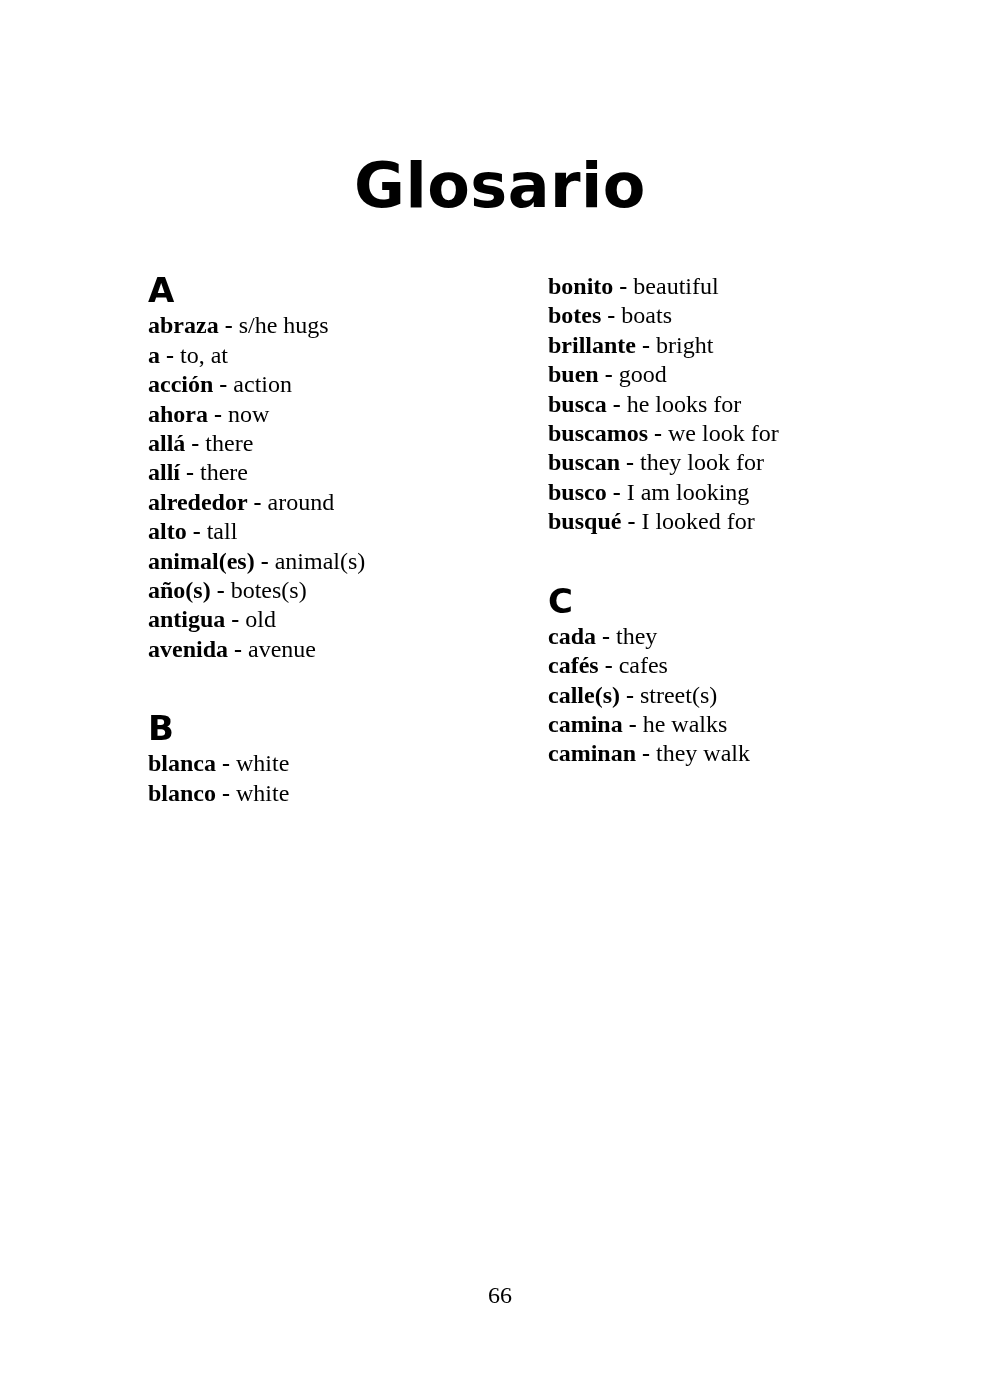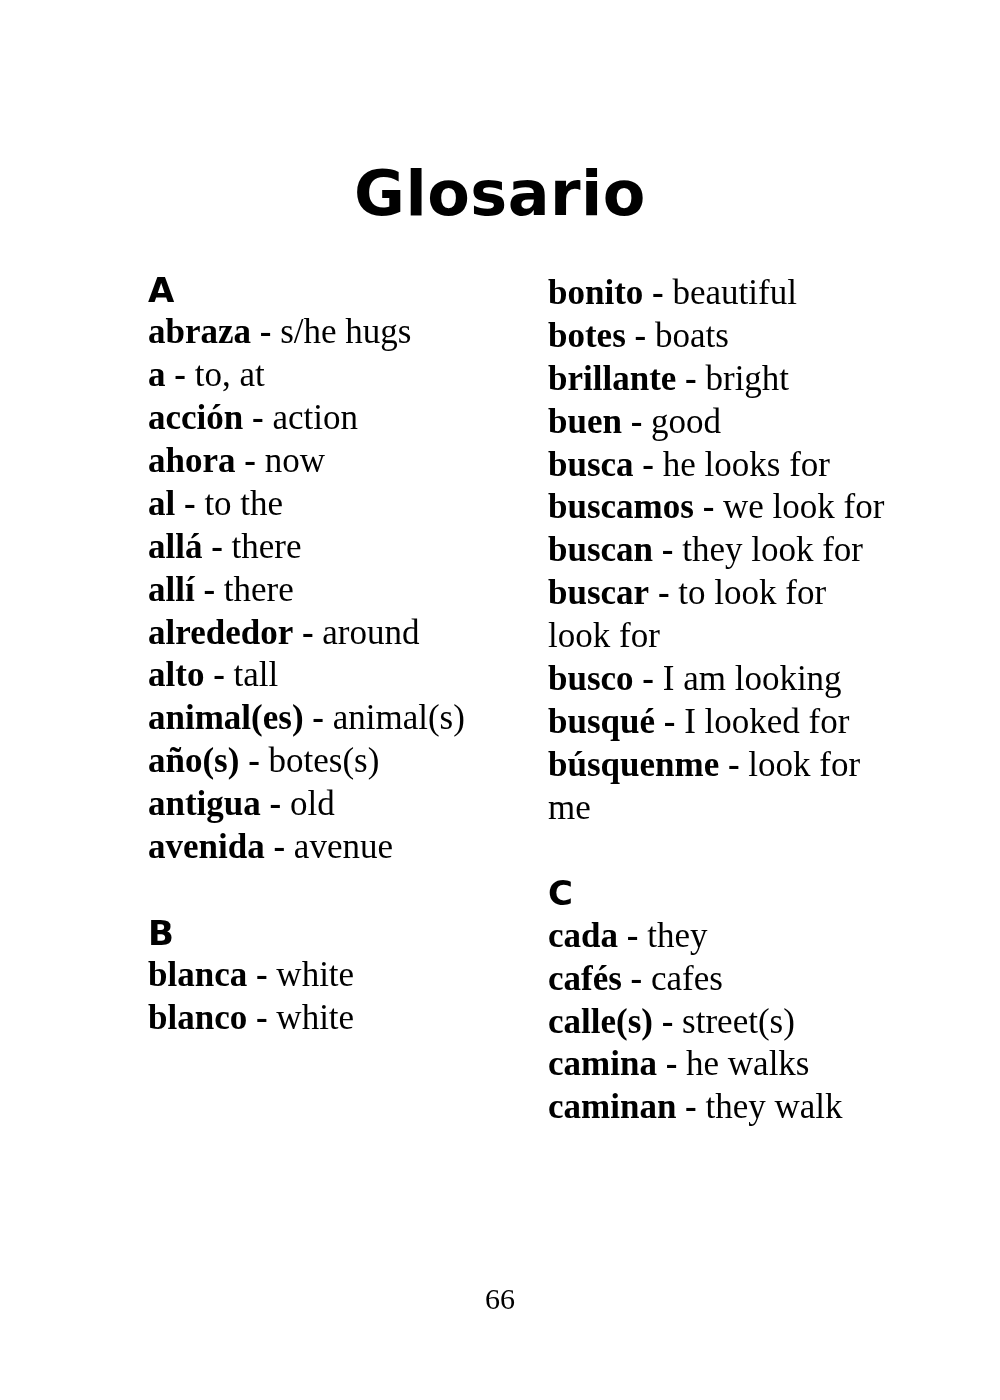--- a/index.html
+++ b/index.html
@@ -24,21 +24,21 @@
   }
   .page-title {
     position: absolute;
     top: 140();
   }
   h1.page-title {
     position: absolute;
     left: 0;
     right: 0;
     top: 145px;
-    margin: 12px;
+    margin: 4px;
     text-align: center;
     font-family: "DejaVu Sans", sans-serif;
     font-size: 62px;
     font-weight: 700;
     letter-spacing: 0.5px;
   }
   .columns {
     position: absolute;
     left: 148px;
     top: 272px;
@@ -53,60 +53,59 @@
     font-family: "DejaVu Sans", sans-serif;
     font-size: 34px;
     font-weight: 700;
     line-height: 1.1;
     margin-bottom: 2px;
   }
   .letter.spaced-before {
     margin-top: 46px;
   }
   .entries {
-    font-size: 35px;
+    font-size: 24px;
     line-height: 1.225;
   }
   .entry {
     
   }
   .term {
     font-weight: 700;
   }
   .dash {
     font-weight: 700;
   }
   .def {
     font-weight: 400;
   }
   .page-number {
     position: absolute;
     left: 0;
     right: 0;
     top: 1282px;
     text-align: center;
-    font-size: 30px;
+    font-size: 24px;
   }
 </style>
 </head>
 <body>
 
 <div class="page">
 
   <h1 class="page-title">Glosario</h1>
 
   <div class="columns">
     <div class="col">
         <div class="letter">A</div>
         <div class="entries">
           <div class="entry"><span class="term">abraza</span> <span class="dash">-</span> <span class="def">s/he hugs</span></div>
           <div class="entry"><span class="term">a</span> <span class="dash">-</span> <span class="def">to, at</span></div>
           <div class="entry"><span class="term">acción</span> <span class="dash">-</span> <span class="def">action</span></div>
           <div class="entry"><span class="term">ahora</span> <span class="dash">-</span> <span class="def">now</span></div>
-          <div class="entry"><span class="term">al</span> <span class="dash">-</span> <span class="def">to the</span></div>
           <div class="entry"><span class="term">allá</span> <span class="dash">-</span> <span class="def">there</span></div>
           <div class="entry"><span class="term">allí</span> <span class="dash">-</span> <span class="def">there</span></div>
           <div class="entry"><span class="term">alrededor</span> <span class="dash">-</span> <span class="def">around</span></div>
           <div class="entry"><span class="term">alto</span> <span class="dash">-</span> <span class="def">tall</span></div>
           <div class="entry"><span class="term">animal(es)</span> <span class="dash">-</span> <span class="def">animal(s)</span></div>
           <div class="entry"><span class="term">año(s)</span> <span class="dash">-</span> <span class="def">botes(s)</span></div>
           <div class="entry"><span class="term">antigua</span> <span class="dash">-</span> <span class="def">old</span></div>
           <div class="entry"><span class="term">avenida</span> <span class="dash">-</span> <span class="def">avenue</span></div>
         </div>
         <div class="letter spaced-before">B</div>
@@ -117,24 +116,22 @@
       </div>
     <div class="col">
         <div class="entries">
           <div class="entry"><span class="term">bonito</span> <span class="dash">-</span> <span class="def">beautiful</span></div>
           <div class="entry"><span class="term">botes</span> <span class="dash">-</span> <span class="def">boats</span></div>
           <div class="entry"><span class="term">brillante</span> <span class="dash">-</span> <span class="def">bright</span></div>
           <div class="entry"><span class="term">buen</span> <span class="dash">-</span> <span class="def">good</span></div>
           <div class="entry"><span class="term">busca</span> <span class="dash">-</span> <span class="def">he looks for</span></div>
           <div class="entry"><span class="term">buscamos</span> <span class="dash">-</span> <span class="def">we look for</span></div>
           <div class="entry"><span class="term">buscan</span> <span class="dash">-</span> <span class="def">they look for</span></div>
-          <div class="entry"><span class="term">buscar</span> <span class="dash">-</span> <span class="def">to look for look for</span></div>
           <div class="entry"><span class="term">busco</span> <span class="dash">-</span> <span class="def">I am looking</span></div>
           <div class="entry"><span class="term">busqué</span> <span class="dash">-</span> <span class="def">I looked for</span></div>
-          <div class="entry"><span class="term">búsquenme</span> <span class="dash">-</span> <span class="def">look for me</span></div>
         </div>
         <div class="letter spaced-before">C</div>
         <div class="entries">
           <div class="entry"><span class="term">cada</span> <span class="dash">-</span> <span class="def">they</span></div>
           <div class="entry"><span class="term">cafés</span> <span class="dash">-</span> <span class="def">cafes</span></div>
           <div class="entry"><span class="term">calle(s)</span> <span class="dash">-</span> <span class="def">street(s)</span></div>
           <div class="entry"><span class="term">camina</span> <span class="dash">-</span> <span class="def">he walks</span></div>
           <div class="entry"><span class="term">caminan</span> <span class="dash">-</span> <span class="def">they walk</span></div>
         </div>
       </div>

